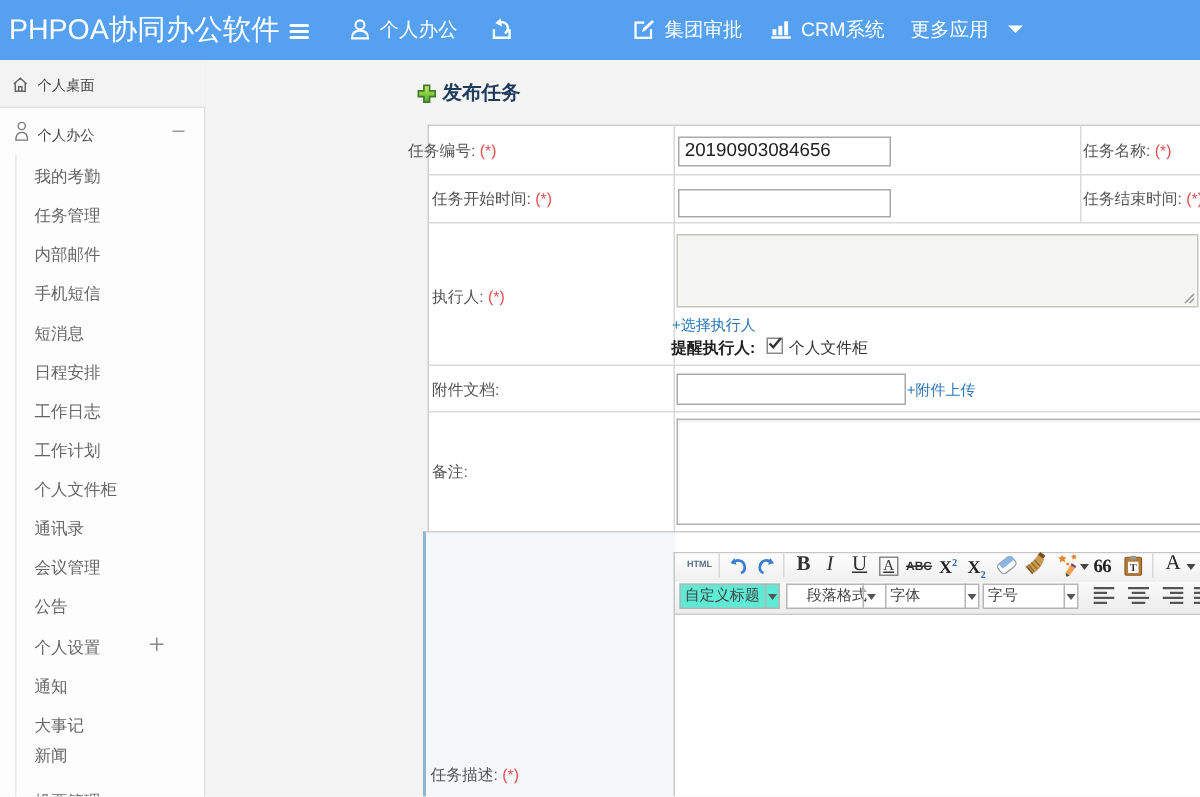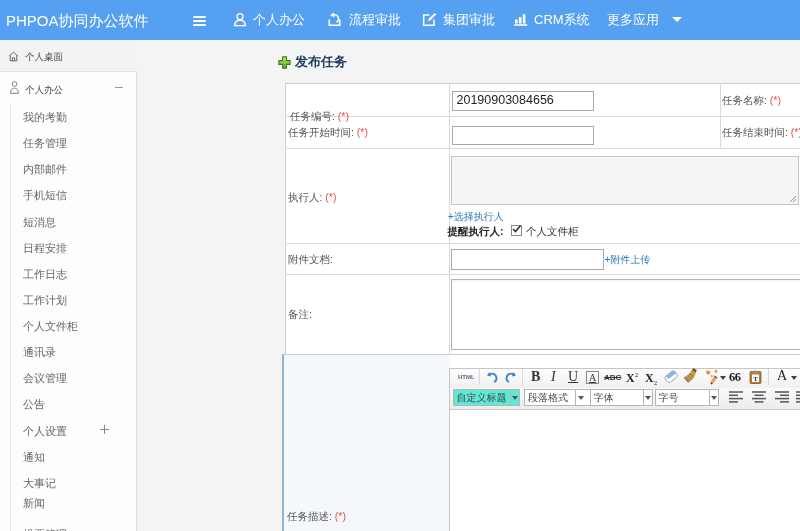--- a/index.html
+++ b/index.html
@@ -13,37 +13,36 @@
 .sub{position:absolute;left:23px;font-size:11px;color:#666;white-space:nowrap;}
 .hline{position:absolute;background:#d9d9d9;height:1px;}
 .vline{position:absolute;background:#d9d9d9;width:1px;}
 .sep{position:absolute;width:1px;height:16px;background:#d8d8d8;top:369px;}
 </style>
 </head>
 <body>
 <div id="app">
 
 <div class="abs" style="left:0;top:0;width:800px;height:40px;background:#55a0f0;"></div>
-<div class="abs" style="left:6px;top:0;height:56px;line-height:41px;color:#fff;font-size:15px;">PHPOA协同办公软件</div>
+<div class="abs" style="left:6px;top:0;height:56px;line-height:41px;color:#fff;font-size:19px;">PHPOA协同办公软件</div>
 
 <div class="abs" style="left:193px;top:16px;width:13px;height:2.4px;background:#fff;border-radius:1px;"></div>
 <div class="abs" style="left:193px;top:20px;width:13px;height:2.4px;background:#fff;border-radius:1px;"></div>
 <div class="abs" style="left:193px;top:24px;width:13px;height:2.4px;background:#fff;border-radius:1px;"></div>
 
 <svg class="abs" style="left:233px;top:12px" width="14" height="15" viewBox="0 0 14 15">
  <circle cx="7" cy="4.6" r="3" fill="none" stroke="#fff" stroke-width="1.4"></circle>
  <path d="M1.6 13.6 C1.6 9.8 4 8.4 7 8.4 C10 8.4 12.4 9.8 12.4 13.6 Z" fill="none" stroke="#fff" stroke-width="1.4"></path>
 </svg>
 <div class="nav" style="left:253px;">个人办公</div>
 <svg class="abs" style="left:327px;top:11px" width="15" height="16" viewBox="0 0 15 16">
  <path d="M2.3 8.5 V14.2 H12.7 V8.5" fill="none" stroke="#fff" stroke-width="1.6"></path>
  <path d="M5.2 4.6 C8 2.6 11.4 4.4 11.6 7.6 C11.7 9.2 10.9 10.4 9.6 11.2" fill="none" stroke="#fff" stroke-width="1.6"></path>
  <path d="M6.8 1.2 L3.2 4.4 L7.6 6.6 Z" fill="#fff"></path>
 </svg>
-<div class="nav" style="left:349px;">流程审批</div>
 <svg class="abs" style="left:422px;top:12px" width="16" height="15" viewBox="0 0 16 15">
  <path d="M12 7.5 V13.3 H1.7 V3 H7.5" fill="none" stroke="#fff" stroke-width="1.5"></path>
  <path d="M5.2 10.2 L6.5 6.5 L12.7 0.8 L14.5 2.6 L8.3 8.8 Z" fill="#fff" stroke="#55a0f0" stroke-width="0.8"></path>
 </svg>
 <div class="nav" style="left:443px;">集团审批</div>
 <svg class="abs" style="left:514px;top:13px" width="14" height="13" viewBox="0 0 14 13">
  <rect x="1" y="6.5" width="2.6" height="4" fill="#fff"></rect>
  <rect x="4.9" y="4.2" width="2.6" height="6.3" fill="#fff"></rect>
  <rect x="8.8" y="1.2" width="2.6" height="9.3" fill="#fff"></rect>
  <rect x="0.2" y="11.2" width="13" height="1.6" fill="#fff"></rect>
@@ -104,21 +103,21 @@
 <div class="abs" style="left:285px;top:83px;width:515px;height:271px;background:#fff;border-left:1px solid #ccc;border-top:1px solid #ccc;"></div>
 
 <div class="hline" style="left:285px;top:115.5px;width:515px;"></div>
 <div class="hline" style="left:285px;top:148px;width:515px;"></div>
 <div class="hline" style="left:285px;top:242.5px;width:515px;"></div>
 <div class="hline" style="left:285px;top:273.5px;width:515px;"></div>
 
 <div class="vline" style="left:449px;top:83px;height:271px;"></div>
 <div class="vline" style="left:719.5px;top:83px;height:65px;"></div>
 
-<div class="lbl" style="left:290px;top:93.5px;margin-top:16px;">任务编号: <span class="star">(*)</span></div>
+<div class="lbl" style="left:272px;top:93.5px;">任务编号: <span class="star">(*)</span></div>
 <div class="abs" style="left:451.5px;top:91px;width:142px;height:20px;border:1px solid #a9a9a9;background:#fff;font-size:12.5px;color:#222;line-height:17px;padding-left:4px;">20190903084656</div>
 <div class="lbl" style="left:722px;top:93.5px;">任务名称: <span class="star">(*)</span></div>
 
 <div class="lbl" style="left:288px;top:125.5px;">任务开始时间: <span class="star">(*)</span></div>
 <div class="abs" style="left:451.5px;top:126px;width:142px;height:19px;border:1px solid #a9a9a9;background:#fff;"></div>
 <div class="lbl" style="left:722px;top:125.5px;">任务结束时间: <span class="star">(*)</span></div>
 
 <div class="lbl" style="left:288px;top:191px;">执行人: <span class="star">(*)</span></div>
 <div class="abs" style="left:450.5px;top:155.5px;width:348px;height:49px;background:#f5f5f3;border:1px solid #c6c6c0;">
   <svg style="position:absolute;right:1px;bottom:1px" width="8" height="8" viewBox="0 0 8 8">
@@ -195,21 +194,21 @@
  <rect x="3" y="4.5" width="7" height="7.5" fill="#fff"></rect>
  <text x="6.5" y="10.5" font-size="7" font-family="Liberation Serif,serif" font-weight="bold" fill="#333" text-anchor="middle">T</text>
 </svg>
 <div class="sep" style="left:768px;"></div>
 <div class="abs" style="left:777px;top:368px;font-family:'Liberation Serif',serif;font-size:14px;color:#222;">A</div>
 <div class="abs" style="left:791px;top:376px;width:0;height:0;border-left:3.5px solid transparent;border-right:3.5px solid transparent;border-top:4px solid #444;"></div>
 
 <div class="abs" style="left:452.5px;top:389px;width:67px;height:17px;border:1px solid #b5b5b5;background:#5eead4;font-size:10px;color:#444;line-height:15px;padding-left:3px;">自定义标题</div>
 <div class="abs" style="left:509.5px;top:389px;width:10px;height:17px;border-left:1px solid #b5b5b5;"></div>
 <div class="abs" style="left:512px;top:395.5px;width:0;height:0;border-left:3px solid transparent;border-right:3px solid transparent;border-top:4px solid #555;"></div>
-<div class="abs" style="left:524px;top:389px;width:73px;height:17px;border:1px solid #b5b5b5;background:#fff;font-size:10px;color:#444;line-height:15px;padding-left:3px;">段落格式</div>
+<div class="abs" style="left:524px;top:389px;width:73px;height:17px;border:1px solid #b5b5b5;background:#fff;font-size:10px;color:#444;line-height:15px;padding-left:13px;">段落格式</div>
 <div class="abs" style="left:575px;top:389px;width:10px;height:17px;border-left:1px solid #b5b5b5;"></div>
 <div class="abs" style="left:577.5px;top:395.5px;width:0;height:0;border-left:3px solid transparent;border-right:3px solid transparent;border-top:4px solid #555;"></div>
 <div class="abs" style="left:589.5px;top:389px;width:63px;height:17px;border:1px solid #b5b5b5;background:#fff;font-size:10px;color:#444;line-height:15px;padding-left:3px;">字体</div>
 <div class="abs" style="left:642.5px;top:389px;width:10px;height:17px;border-left:1px solid #b5b5b5;"></div>
 <div class="abs" style="left:645px;top:395.5px;width:0;height:0;border-left:3px solid transparent;border-right:3px solid transparent;border-top:4px solid #555;"></div>
 <div class="abs" style="left:654.5px;top:389px;width:64px;height:17px;border:1px solid #b5b5b5;background:#fff;font-size:10px;color:#444;line-height:15px;padding-left:3px;">字号</div>
 <div class="abs" style="left:708.5px;top:389px;width:10px;height:17px;border-left:1px solid #b5b5b5;"></div>
 <div class="abs" style="left:711px;top:395.5px;width:0;height:0;border-left:3px solid transparent;border-right:3px solid transparent;border-top:4px solid #555;"></div>
 
 <svg class="abs" style="left:729px;top:391px" width="14" height="13" viewBox="0 0 14 13">

